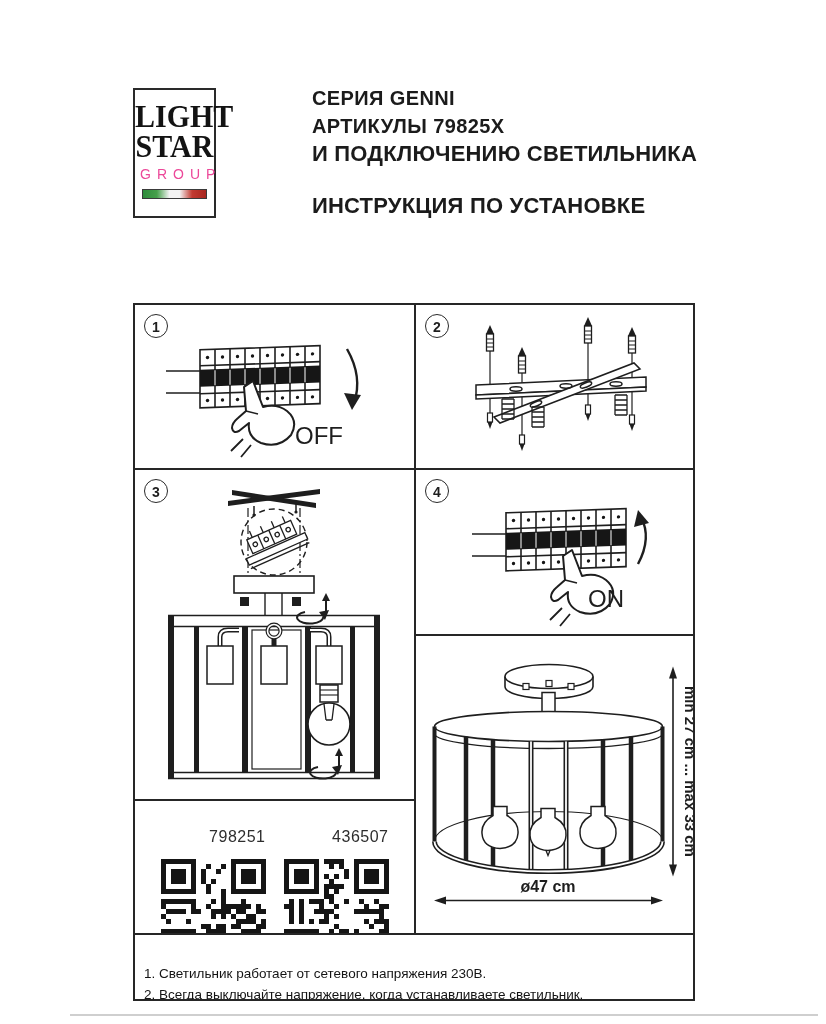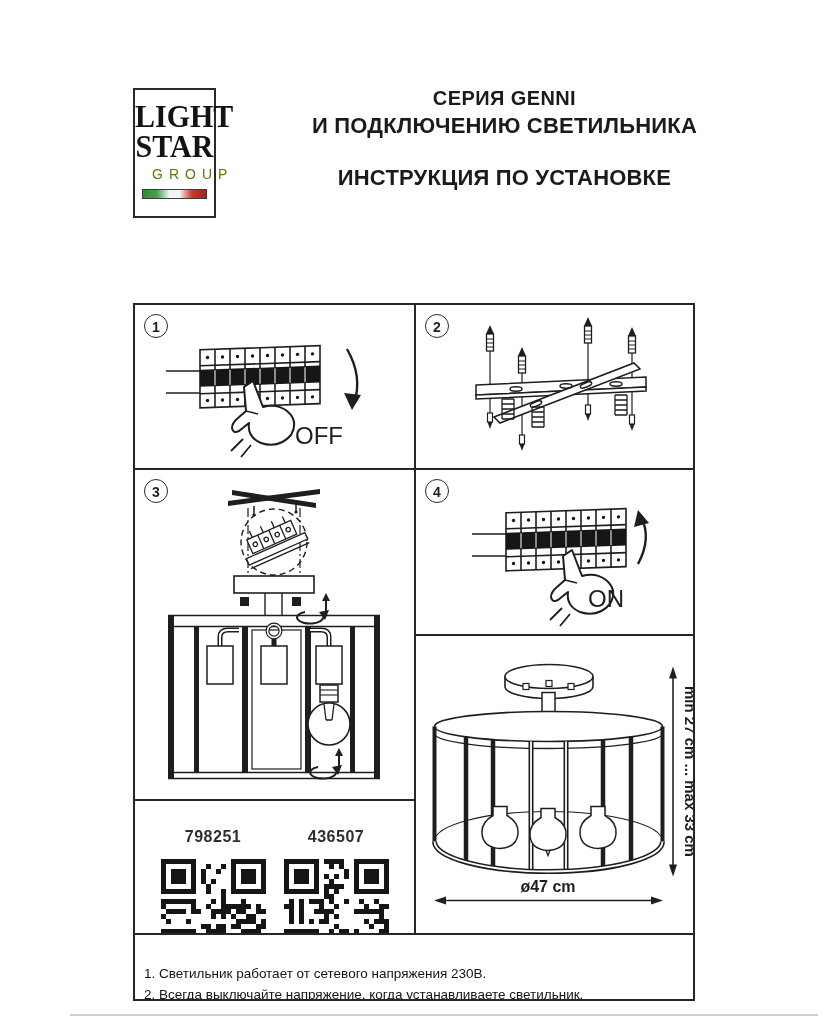--- a/index.html
+++ b/index.html
@@ -3,25 +3,25 @@
 <meta charset="utf-8">
 <style>
   html,body{margin:0;padding:0;background:#fff;}
   .page{position:relative;width:826px;height:1024px;background:#fff;overflow:hidden;
         font-family:"Liberation Sans",sans-serif;color:#1e1e1e;}
   
   .logo{position:absolute;left:133px;top:88px;width:83px;height:130px;
         border:2px solid #2a2a2a;box-sizing:border-box;text-align:center;padding-top:11px;background:#fff;}
   .logo-word{font-family:"Liberation Serif",serif;font-weight:bold;font-size:30px;line-height:30px;
              letter-spacing:0;color:#131313;transform:scaleY(1.08);}
-  .logo-group{font-size:14px;letter-spacing:6px;color:#4d7c0f;margin-top:5px;padding-left:17px;line-height:16px;}
+  .logo-group{font-size:14px;letter-spacing:6px;color:#ec4899;margin-top:5px;padding-left:5px;line-height:16px;}
   .logo-flag{height:8px;margin:7px 7px 0;border:1px solid #3a3a3a;
              background:linear-gradient(90deg,#2f8c3c 0%,#46a04b 22%,#f3f3f3 42%,#f3f3f3 58%,#c23a31 78%,#a8271f 100%);}
   
-  .header-text{position:absolute;right:129px;top:84px;text-align:center;}
+  .header-text{position:absolute;right:129px;top:84px;text-align:left;}
   .h-small{font-size:20px;font-weight:bold;line-height:28px;letter-spacing:.4px;color:#1b1b1b;}
   .h-big{font-size:22px;font-weight:bold;line-height:28px;letter-spacing:.2px;color:#1b1b1b;}
   .h-gap{margin-top:24px;}
   
   .grid{position:absolute;left:133px;top:303px;width:562px;height:698px;
         border:2px solid #262626;box-sizing:border-box;background:#fff;}
   .div{position:absolute;background:#262626;}
   .v-main{left:279px;top:0;width:2px;height:630px;}
   .h-row1{left:0;top:163px;width:558px;height:2px;}
   .h-p4{left:279px;top:329px;width:279px;height:2px;}
@@ -33,21 +33,21 @@
   .p3{left:0;top:165px;width:279px;height:329px;}
   .p4{left:281px;top:165px;width:277px;height:164px;}
   .plamp{left:281px;top:331px;width:277px;height:297px;}
   .pqr{left:0;top:496px;width:279px;height:132px;display:flex;justify-content:center;gap:18px;padding-top:27px;box-sizing:border-box;}
   .pnotes{left:0;top:630px;width:558px;height:64px;padding:28px 10px 0 9px;box-sizing:border-box;}
   .step-num{position:absolute;left:9px;top:9px;width:24px;height:24px;border:1.6px solid #2a2a2a;border-radius:50%;
             text-align:center;line-height:24px;font-size:14px;font-weight:bold;box-sizing:border-box;background:#fff;z-index:2;}
   .panel svg{display:block;width:100%;height:100%;}
   
   .qr-col{text-align:center;}
-  .qr-label{font-size:16px;font-weight:bold;color:#2e2e2e;letter-spacing:.5px;margin-bottom:13px;}
+  .qr-label{font-size:16px;font-weight:normal;color:#2e2e2e;letter-spacing:.5px;margin-bottom:13px;text-align:right;}
   .qr-svg{width:56px;height:56px;shape-rendering:crispEdges;}
   
   .note-line{font-size:13.5px;line-height:21px;color:#141414;}
   
   .scan-edge{position:absolute;left:70px;top:1014px;width:748px;height:2px;background:#cfcfcf;}
   text{font-family:"Liberation Sans",sans-serif;}
 </style>
 </head>
 <body>
 
@@ -130,20 +130,21 @@
 
   <div class="logo">
     <div class="logo-word">LIGHT</div>
     <div class="logo-word">STAR</div>
     <div class="logo-group">GROUP</div>
     <div class="logo-flag"></div>
   </div>
 
   <div class="header-text">
     <div class="h-small">СЕРИЯ GENNI</div>
+    <div class="h-small">АРТИКУЛЫ 79825X</div>
     <div class="h-big">И ПОДКЛЮЧЕНИЮ СВЕТИЛЬНИКА</div>
     <div class="h-big h-gap">ИНСТРУКЦИЯ ПО УСТАНОВКЕ</div>
   </div>
 
   <div class="grid">
     <div class="div v-main"></div>
     <div class="div h-row1"></div>
     <div class="div h-p4"></div>
     <div class="div h-p3"></div>
     <div class="div h-notes"></div>

